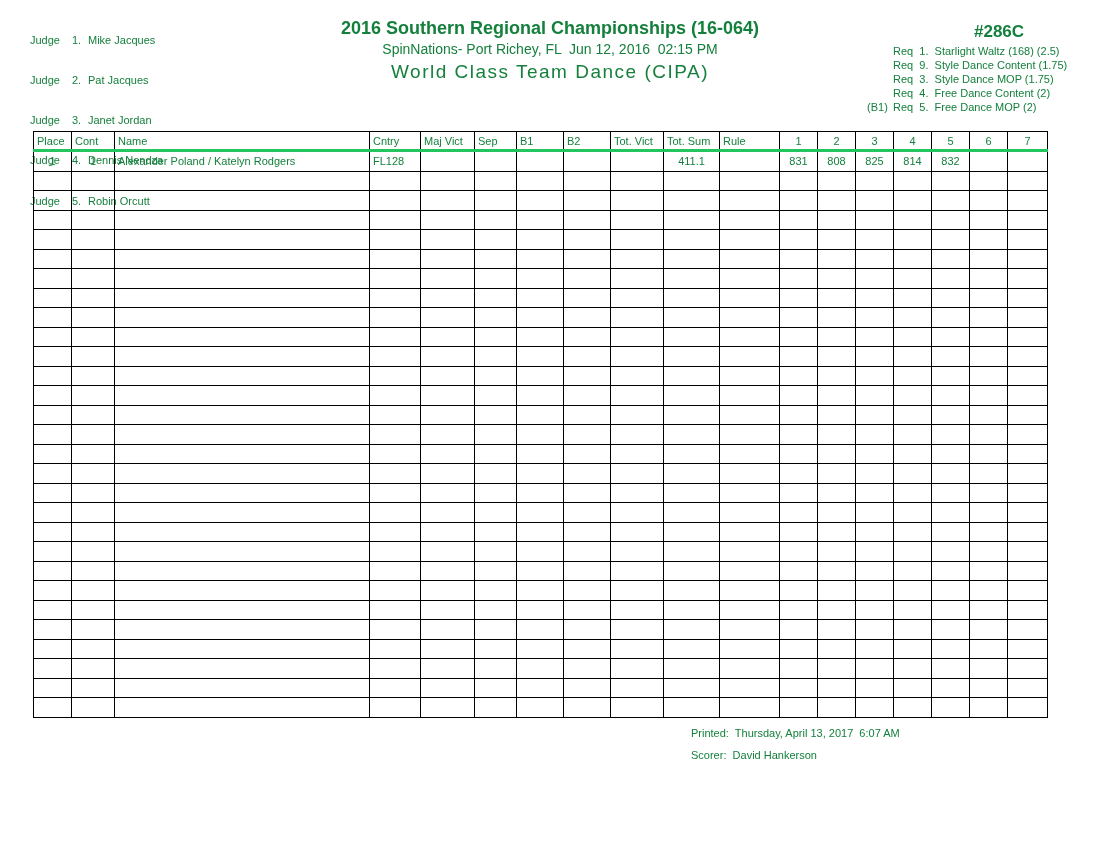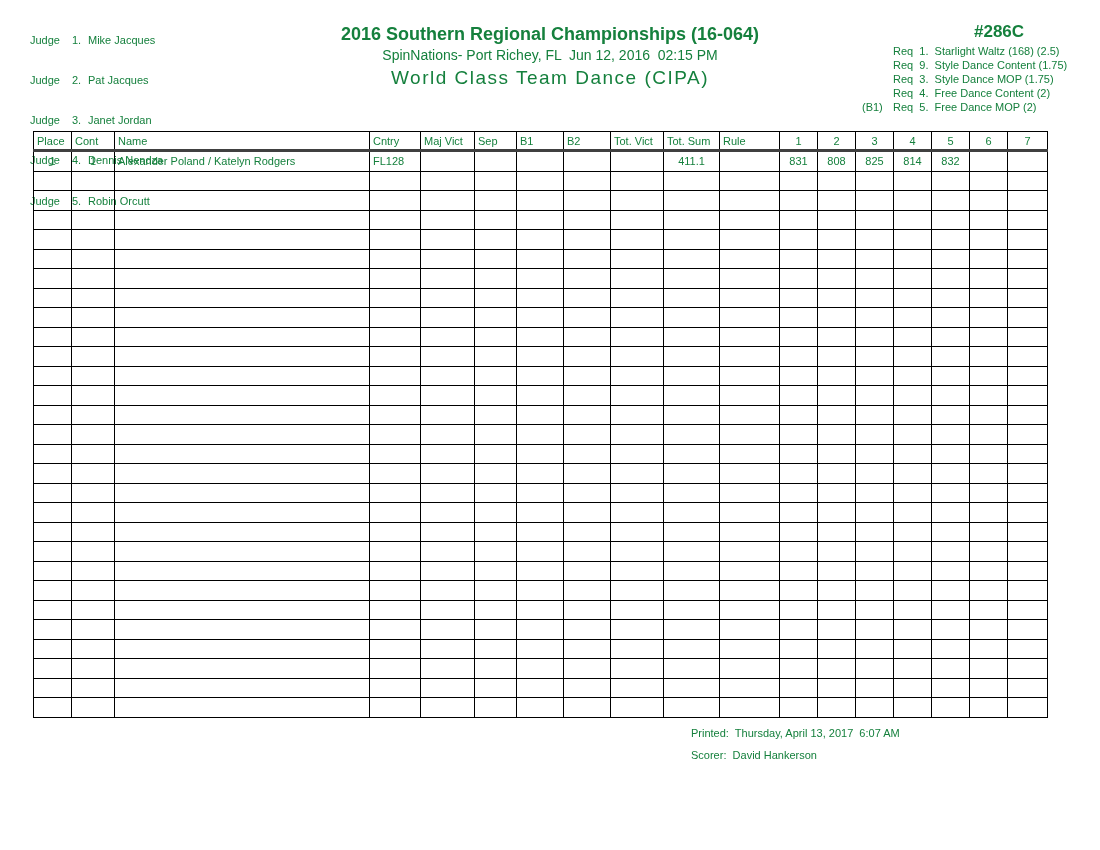--- a/index.html
+++ b/index.html
@@ -22,21 +22,21 @@
     line-height: 13.4px;
     white-space: pre;
   }
   .j-label { display: inline-block; width: 42px; }
   .j-num   { display: inline-block; width: 16px; }
 
   
   .title-block {
     position: absolute;
     left: 0;
-    top: 23px;
+    top: 17px;
     width: 1100px;
     text-align: center;
   }
   .t1 { font-size: 18px; font-weight: bold; line-height: 23px; white-space: pre; }
   .t2 { font-size: 14px; line-height: 19px; white-space: pre; }
   .t3 { font-size: 19px; font-weight: normal; letter-spacing: 1.5px; line-height: 26px; white-space: pre; }
   .t4 { font-size: 15px; line-height: 21px; white-space: pre; }
 
   
   .req-block {
@@ -46,21 +46,21 @@
     font-size: 11px;
   }
   .event-code {
     font-size: 17px;
     font-weight: bold;
     line-height: 19px;
     padding-left: 112px;
     margin-bottom: 3px;
     white-space: pre;
   }
-  .req-row { display: flex; line-height: 14px; }
+  .req-row { display: flex; line-height: 14px; text-align: center; }
   .req-prefix { display: inline-block; width: 31px; white-space: pre; }
   .req-text { white-space: pre; }
 
   
   .results-table {
     position: absolute;
     left: 33px;
     top: 131px;
     width: 1014px;
     border-collapse: collapse;
@@ -70,21 +70,21 @@
   .results-table th,
   .results-table td {
     border: 1px solid #000000;
     padding: 0 3px;
     overflow: hidden;
     white-space: nowrap;
   }
   .results-table th {
     height: 17px;
     font-weight: normal;
-    border-bottom: 3px solid #404040;
+    border-bottom: 3px solid #22c55e;
   }
   .results-table td { height: 18.5px; }
   .al { text-align: left; }
   .ac { text-align: center; }
 
   
   .footer-printed, .footer-scorer {
     position: absolute;
     left: 691px;
     font-size: 11px;

